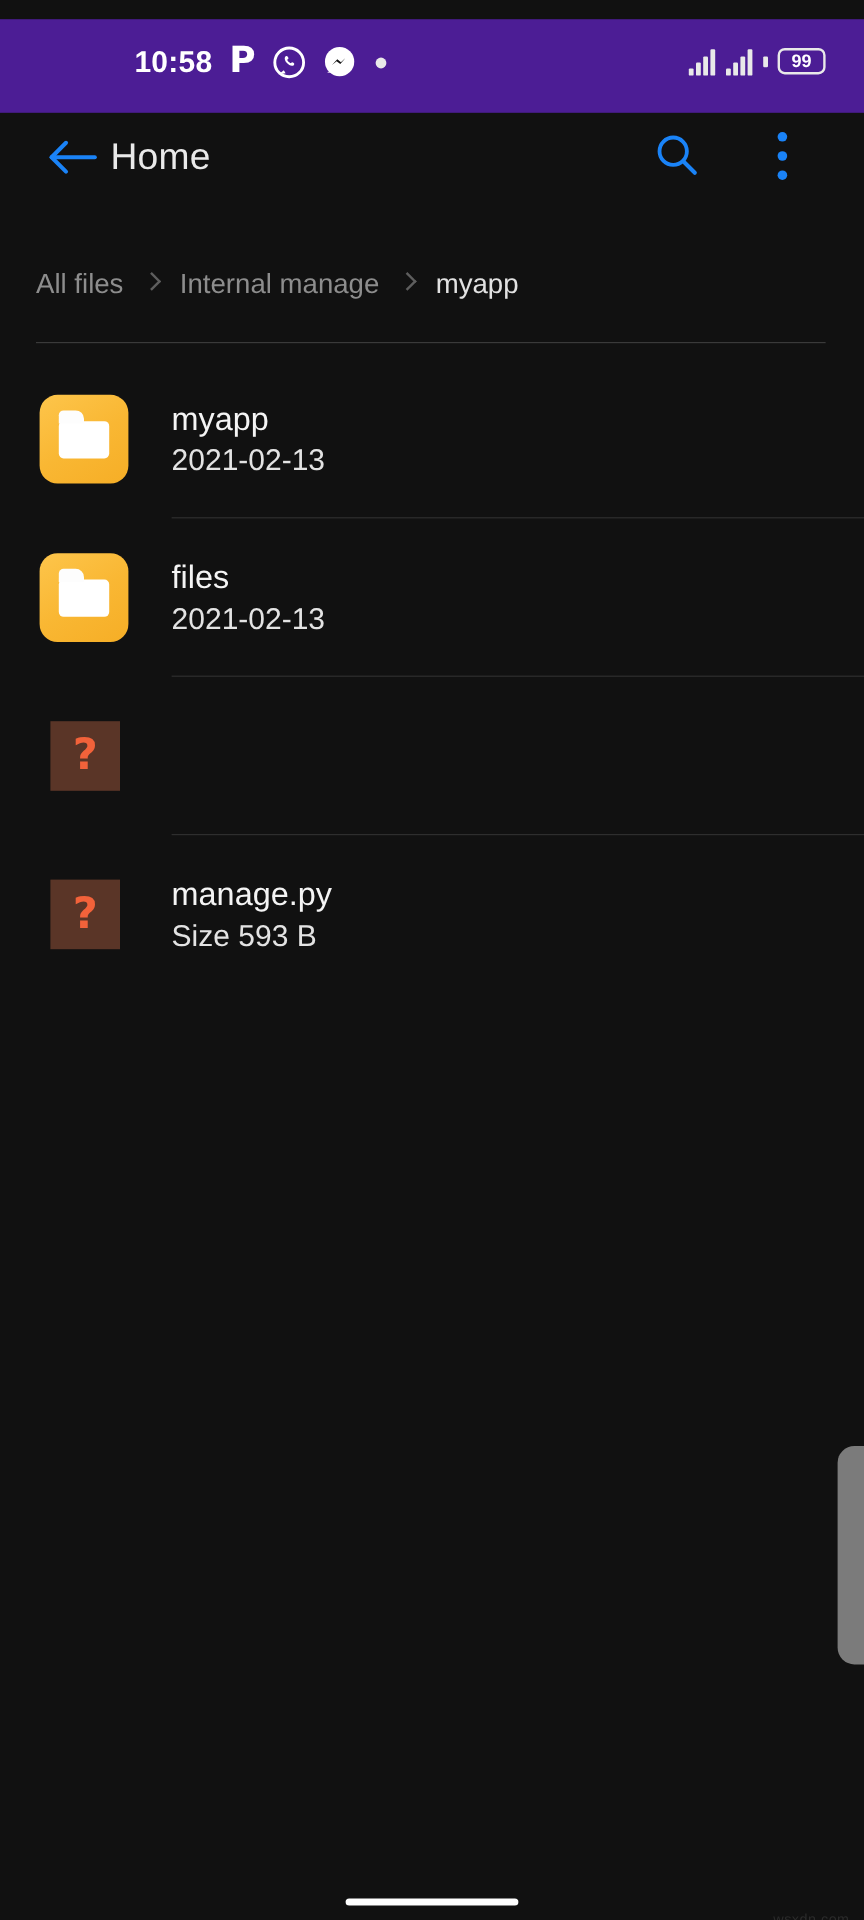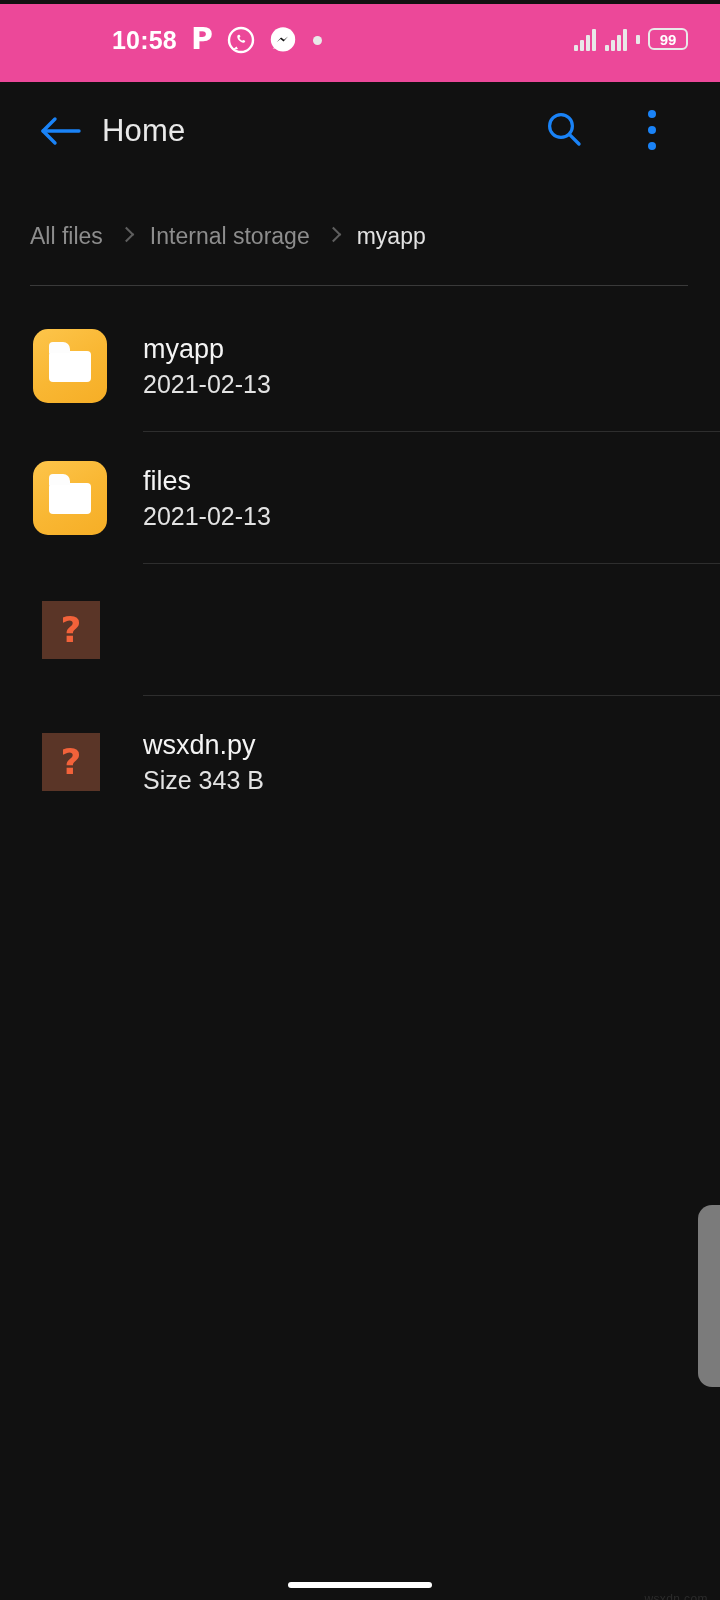--- a/index.html
+++ b/index.html
@@ -10,23 +10,23 @@
     overflow:hidden;
   }
   #screen {
     position:relative;
     width:720px; height:1600px;
     background:#111111;
   }
 
   
   #status-bar {
-    position:absolute; top:4px; left:0;
+    position:absolute; top:16px; left:0;
     width:720px; height:78px;
-    background:#ec4899;
+    background:#4c1d95;
   }
   #status-left {
     position:absolute; left:112px; top:22px;
     display:flex; align-items:center; gap:14px;
   }
   #clock {
     color:#ffffff; font-size:25px; font-weight:bold;
     letter-spacing:0.2px; line-height:1;
   }
   .si { display:block; }
@@ -63,21 +63,21 @@
   #app-bar {
     position:absolute; top:96px; left:0;
     width:720px; height:74px;
   }
   #back-button {
     position:absolute; left:30px; top:4px;
     width:60px; height:62px;
     display:flex; align-items:center; justify-content:center;
   }
   #page-title {
-    position:absolute; left:102px; top:0;
+    position:absolute; left:92px; top:0;
     height:70px; display:flex; align-items:center;
     color:#e9e9e9; font-size:31px; letter-spacing:0.2px;
   }
   #search-button {
     position:absolute; left:534px; top:3px;
     width:60px; height:62px;
     display:flex; align-items:center; justify-content:center;
   }
   #menu-button {
     position:absolute; left:628px; top:3px;
@@ -246,21 +246,21 @@
     <div id="menu-button">
       <span></span>
       <span></span>
       <span></span>
     </div>
   </div>
 
   <div id="breadcrumb">
     <div class="crumb">All files</div>
     <span class="crumb-sep"></span>
-    <div class="crumb">Internal storage</div>
+    <div class="crumb">Internal manage</div>
     <span class="crumb-sep"></span>
     <div class="crumb active">myapp</div>
   </div>
   <div id="breadcrumb-divider"></div>
 
   <div id="file-list">
 
     <div class="row">
       <div class="icon-slot">
         <div class="folder-tile">
@@ -296,22 +296,22 @@
       <div class="row-divider"></div>
     </div>
 
     <div class="row">
       <div class="icon-slot">
         <div class="file-tile">
           <span>?</span>
         </div>
       </div>
       <div class="row-text">
-        <div class="row-title">wsxdn.py</div>
-        <div class="row-sub">Size 343 B</div>
+        <div class="row-title">manage.py</div>
+        <div class="row-sub">Size 593 B</div>
       </div>
 
     </div>
 
   </div>
 
   <div id="scroll-handle"></div>
 
   <div id="watermark">wsxdn.com</div>
   <div id="home-pill"></div>

